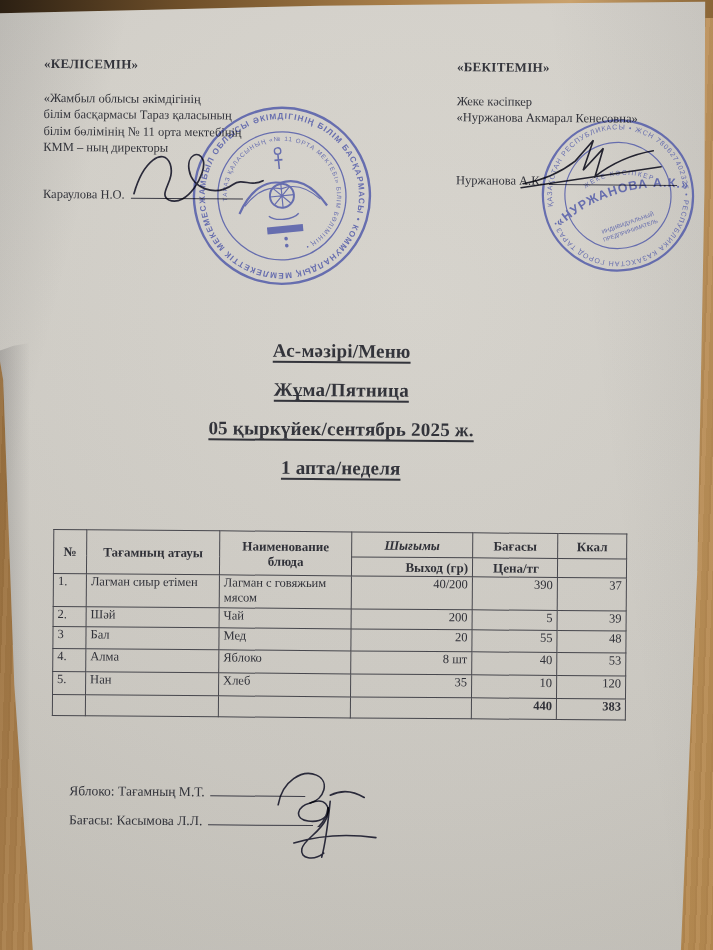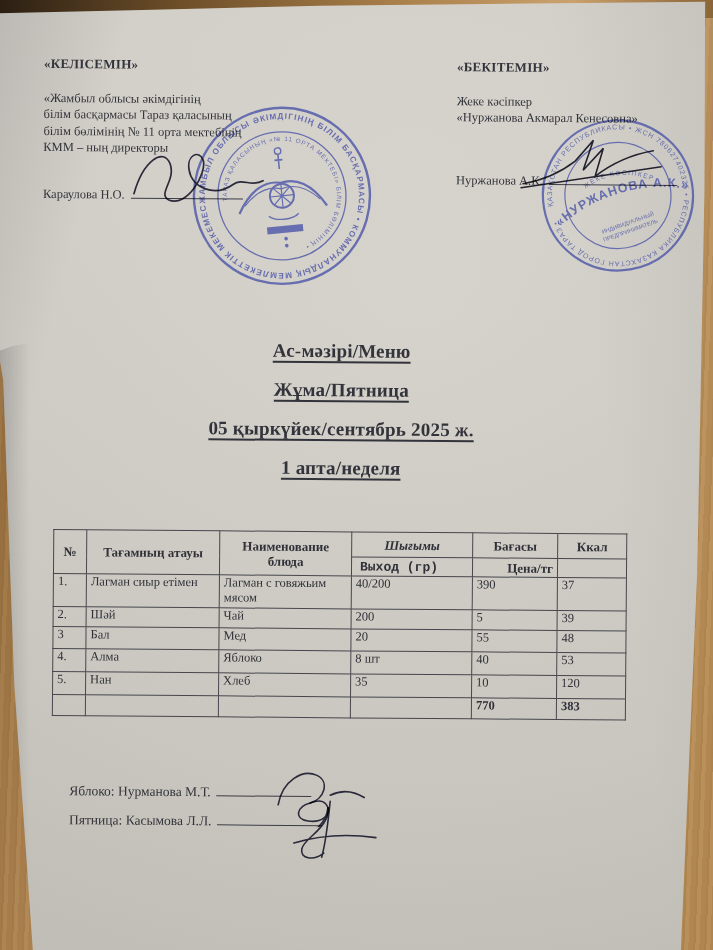--- a/index.html
+++ b/index.html
@@ -63,21 +63,21 @@
   table.menu{
     position:absolute;left:57px;top:529px;width:574px;
     border-collapse:collapse;table-layout:fixed;
     font-size:12.5px;color:#303138;
   }
   table.menu td,table.menu th{
     border:1.5px solid #47474d;
     padding:0 4px;overflow:hidden;
   }
   table.menu th{font-weight:bold;font-size:13px;text-align:center;vertical-align:middle;line-height:15px;}
-  td.c{text-align:left;vertical-align:top;padding-top:1px;}
+  td.c{text-align:right;vertical-align:top;padding-top:1px;}
   td.l{text-align:left;vertical-align:top;padding-left:6px;line-height:15px;}
   td.num{text-align:left;padding-left:4px;vertical-align:top;}
   tr.total td{font-weight:bold;}
 
   
   .footer{position:absolute;left:75px;top:781px;font-size:13.5px;}
   .footer .row{margin-bottom:11px;white-space:nowrap;}
 
   
   .stamp{position:absolute;mix-blend-mode:multiply;opacity:.82;}
@@ -135,22 +135,22 @@
     <tbody>
         <tr>
       <th rowspan="2" style="height:42px;">№</th>
       <th rowspan="2">Тағамның атауы</th>
       <th rowspan="2">Наименование блюда</th>
       <th style="height:24px;font-style:italic;">Шығымы</th>
       <th>Бағасы</th>
       <th>Ккал</th>
     </tr>
     <tr>
-      <th style="height:18px;text-align:left;padding-left:8px;font-family:Liberation Mono, monospace;">Выход (гр)</th>
-      <th style="text-align:right;padding-left:6px;margin-top:34px;">Цена/тг</th>
+      <th style="height:18px;text-align:right;padding-left:8px;">Выход (гр)</th>
+      <th style="text-align:center;padding-left:6px;margin-top:34px;">Цена/тг</th>
       <th></th>
     </tr>
     <tr>
       <td class="num" style="height:32px;">1.</td>
       <td class="l">Лагман сиыр етімен</td>
       <td class="l">Лагман с говяжьим мясом</td>
       <td class="c">40/200</td>
       <td class="c">390</td>
       <td class="c">37</td>
     </tr>
@@ -184,33 +184,33 @@
       <td class="l">Хлеб</td>
       <td class="c">35</td>
       <td class="c">10</td>
       <td class="c">120</td>
     </tr>
     <tr class="total">
       <td style="height:20px;"></td>
       <td></td>
       <td></td>
       <td></td>
-      <td class="c">770</td>
+      <td class="c">440</td>
       <td class="c">383</td>
     </tr>
   </tbody>
     </table>
 
   <div class="footer">
     <div class="row">
       <span>Яблоко:</span>
-      <span>Нурманова М.Т.</span><span class="sig-line w95"></span>
+      <span>Тағамның М.Т.</span><span class="sig-line w95"></span>
     </div>
     <div class="row">
-      <span>Пятница:</span>
+      <span>Бағасы:</span>
       <span>Касымова Л.Л.</span><span class="sig-line w105"></span>
     </div>
   </div>
 
   <svg class="stamp" style="left:192px;top:103px;transform:rotate(-6deg);" width="182" height="182" viewBox="0 0 182 182">
     <defs>
       <path id="ringL" d="M 14 91 a 77 77 0 1 1 154 0 a 77 77 0 1 1 -154 0"></path>
       <path id="ringL2" d="M 36 91 a 55 55 0 1 1 110 0 a 55 55 0 1 1 -110 0"></path>
     </defs>
     <g fill="none" stroke="#4e57a8">

